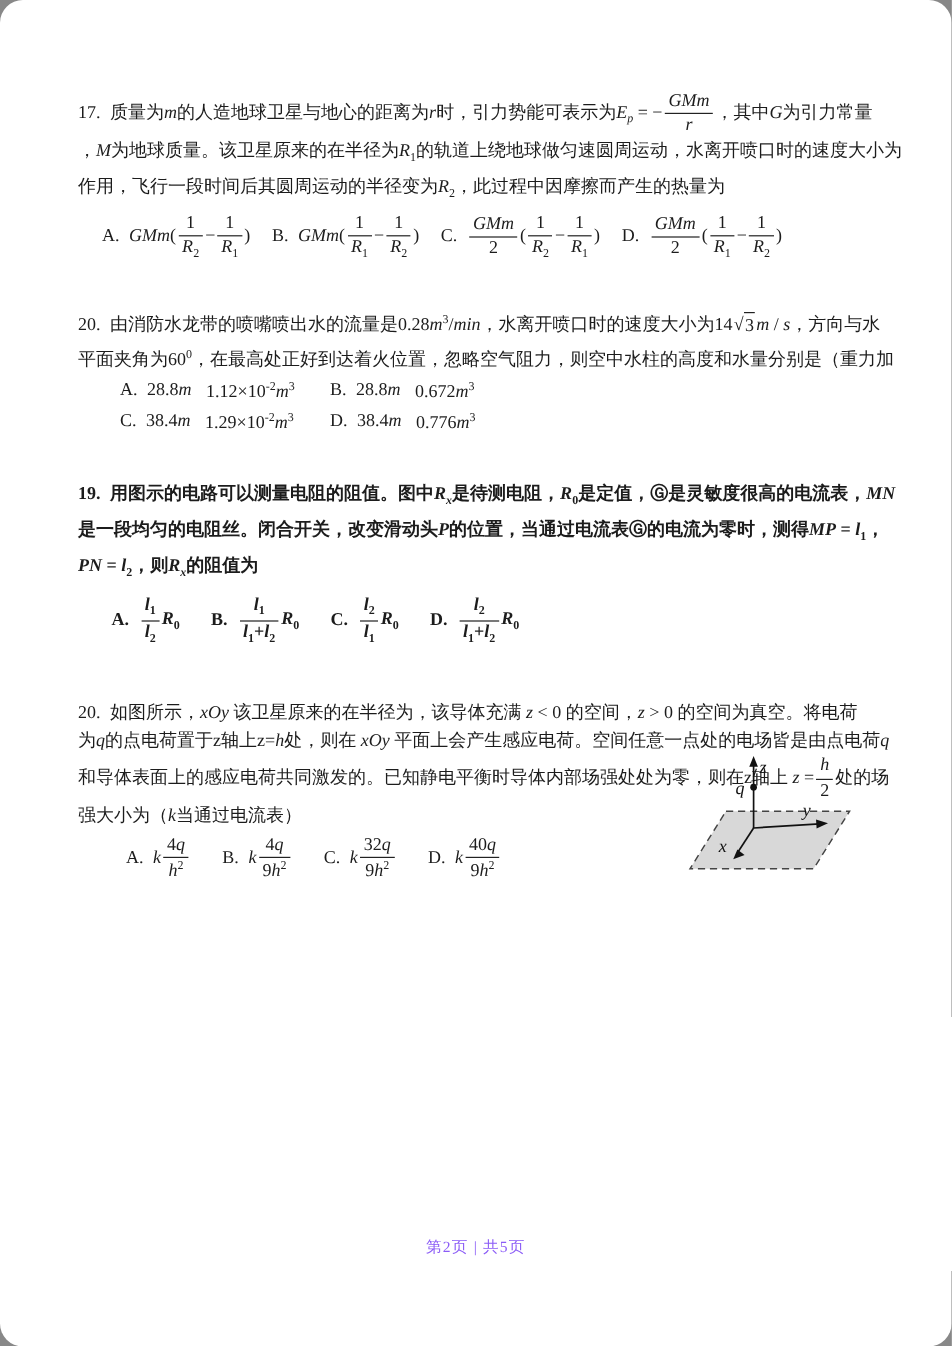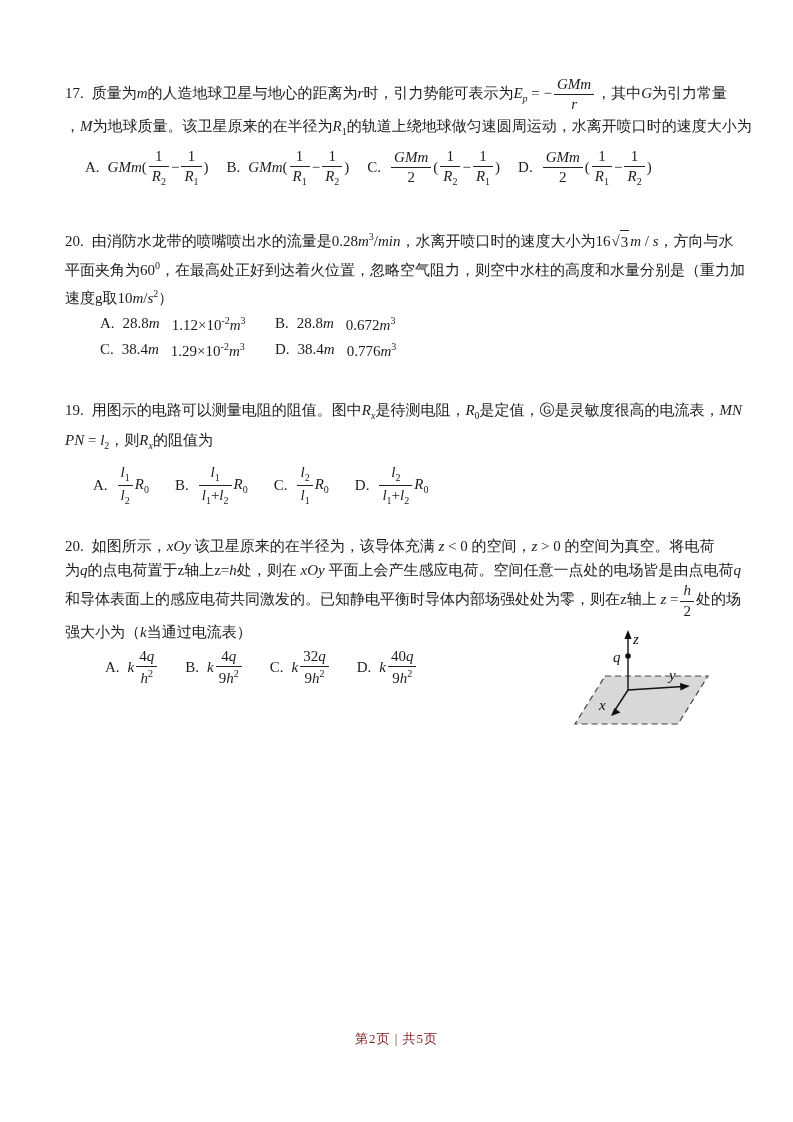--- a/index.html
+++ b/index.html
@@ -1,19 +1,19 @@
 <!DOCTYPE html>
 <html><head>
 <meta charset="utf-8">
 <style>
   html,body { margin:0; padding:0; background:#888; }
   .page {
     width:793px; height:1122px; position:relative; background:#ffffff;
     font-family:"Liberation Serif","DejaVu Serif",serif;
-    color:#1c1c1c; font-size:15px; margin:0 auto; overflow:hidden;
+    color:#1c1c1c; font-size:15px; margin:0 auto; overflow:hidden;border-radius:19px;
   }
   .content { position:absolute; left:65px; top:76px; width:675px; }
   .line { line-height:24px; white-space:nowrap; }
   .q18 .line { line-height:23px; }
   .math i { font-style:italic; }
   .sub { font-size:10px; vertical-align:-4px; }
   .sup { font-size:10px; vertical-align:6px; }
   .frac { display:inline-block; vertical-align:middle; text-align:center; margin:0 2px; line-height:1.15; }
   .frac .num { display:block; border-bottom:1.2px solid #222; padding:0 3px 1px; }
   .frac .den { display:block; padding:1px 3px 0; }
@@ -21,37 +21,38 @@
   .rad { border-top:1.2px solid #222; padding:0 1px; }
   .opts { display:flex; align-items:center; }
   .opt { display:inline-flex; align-items:center; white-space:nowrap; }
   .q17 .opts { padding-left:20px; gap:18px; margin-top:4px; }
   .q18 .optrow { display:flex; align-items:center; padding-left:35px; line-height:21px; }
   .q18 .optrow .opt:first-child { width:175px; }
   .q19 .opts { padding-left:28px; gap:26px; margin-top:6px; }
   .q20 .opts { padding-left:40px; gap:26px; margin-top:4px; }
   .q17 { margin-bottom:38px; }
   .q18 { margin-bottom:36px; }
-  .q19 { margin-bottom:28px; }
+  .q19 { margin-bottom:44px;font-weight:bold; }
   .diagram { position:absolute; left:555px; top:625px; }
   .diagram text { font-family:"Liberation Serif","DejaVu Serif",serif; font-style:italic; font-size:15px; fill:#111; }
   .footer {
     position:absolute; left:0; top:1030px; width:100%; text-align:center;
-    font-size:13px; color:#7f1d1d; letter-spacing:1px;
+    font-size:13px; color:#8b5cf6; letter-spacing:1px;
   }
 </style>
 </head>
 <body>
 
 <div class="page">
   <div class="content">
 
     <div class="q17">
       <div class="line"><span class="cjk">17.</span><span style="display: inline-block; width: 8px;"></span><span class="cjk">质量为</span><span class="math"><i>m</i></span><span class="cjk">的人造地球卫星与地心的距离为</span><span class="math"><i>r</i></span><span class="cjk">时，引力势能可表示为</span><span class="math"><i>E</i><span class="sub"><i>p</i></span> = −</span><span class="frac"><span class="num"><i>GMm</i></span><span class="den"><i>r</i></span></span><span class="cjk">，其中</span><span class="math"><i>G</i></span><span class="cjk">为引力常量</span></div>
       <div class="line"><span class="cjk">，</span><span class="math"><i>M</i></span><span class="cjk">为地球质量。该卫星原来的在半径为</span><span class="math"><i>R</i><span class="sub">1</span></span><span class="cjk">的轨道上绕地球做匀速圆周运动，水离开喷口时的速度大小为</span></div>
+      <div class="line"><span class="cjk">作用，飞行一段时间后其圆周运动的半径变为</span><span class="math"><i>R</i><span class="sub">2</span></span><span class="cjk">，此过程中因摩擦而产生的热量为</span></div>
       <div class="opts">
         <span class="opt">
             <span class="cjk">A.</span>
             <span style="display: inline-block; width: 8px;"></span>
             <span class="math"><i>GMm</i>(</span>
             <span class="frac">
               <span class="num">1</span>
               <span class="den"><i>R</i><span class="sub">2</span></span>
             </span>
             <span class="math">−</span>
@@ -111,26 +112,25 @@
             <span class="frac">
               <span class="num">1</span>
               <span class="den"><i>R</i><span class="sub">2</span></span>
             </span>
             <span class="math">)</span>
           </span>
       </div>
     </div>
 
     <div class="q18">
-      <div class="line"><span class="cjk">20.</span><span style="display: inline-block; width: 8px;"></span><span class="cjk">由消防水龙带的喷嘴喷出水的流量是</span><span class="math">0.28<i>m</i><span class="sup">3</span>/<i>min</i></span><span class="cjk">，水离开喷口时的速度大小为</span><span class="math">16</span><span class="sqrt">
+      <div class="line"><span class="cjk">20.</span><span style="display: inline-block; width: 8px;"></span><span class="cjk">由消防水龙带的喷嘴喷出水的流量是</span><span class="math">0.28<i>m</i><span class="sup">3</span>/<i>min</i></span><span class="cjk">，水离开喷口时的速度大小为</span><span class="math">14</span><span class="sqrt">
             <span class="rsym">√</span>
             <span class="rad">3</span>
           </span><span class="math"><i>m</i> / <i>s</i></span><span class="cjk">，方向与水</span></div>
       <div class="line"><span class="cjk">平面夹角为60<span class="sup">0</span>，在最高处正好到达着火位置，忽略空气阻力，则空中水柱的高度和水量分别是（重力加</span></div>
-      <div class="line"><span class="cjk">速度g取</span><span class="math">10<i>m</i>/<i>s</i><span class="sup">2</span></span><span class="cjk">）</span></div>
       <div class="optrow">
         <span class="opt">
             <span class="cjk">A.</span>
             <span style="display: inline-block; width: 8px;"></span>
             <span class="math">28.8<i>m</i></span>
             <span style="display: inline-block; width: 12px;"></span>
             <span class="math">1.12×10<span class="sup">-2</span><i>m</i><span class="sup">3</span></span>
           </span>
         <span class="opt">
             <span class="cjk">B.</span>
@@ -153,20 +153,21 @@
             <span style="display: inline-block; width: 8px;"></span>
             <span class="math">38.4<i>m</i></span>
             <span style="display: inline-block; width: 12px;"></span>
             <span class="math">0.776<i>m</i><span class="sup">3</span></span>
           </span>
       </div>
     </div>
 
     <div class="q19">
       <div class="line"><span class="cjk">19.</span><span style="display: inline-block; width: 8px;"></span><span class="cjk">用图示的电路可以测量电阻的阻值。图中</span><span class="math"><i>R</i><span class="sub"><i>x</i></span></span><span class="cjk">是待测电阻，</span><span class="math"><i>R</i><span class="sub">0</span></span><span class="cjk">是定值，Ⓖ是灵敏度很高的电流表，</span><span class="math"><i>MN</i></span></div>
+      <div class="line"><span class="cjk">是一段均匀的电阻丝。闭合开关，改变滑动头</span><span class="math"><i>P</i></span><span class="cjk">的位置，当通过电流表Ⓖ的电流为零时，测得</span><span class="math"><i>MP</i> = <i>l</i><span class="sub">1</span></span><span class="cjk">，</span></div>
       <div class="line"><span class="math"><i>PN</i> = <i>l</i><span class="sub">2</span></span><span class="cjk">，则</span><span class="math"><i>R</i><span class="sub"><i>x</i></span></span><span class="cjk">的阻值为</span></div>
       <div class="opts">
         <span class="opt">
             <span class="cjk">A.</span>
             <span style="display: inline-block; width: 8px;"></span>
             <span class="frac">
               <span class="num"><i>l</i><span class="sub">1</span></span>
               <span class="den"><i>l</i><span class="sub">2</span></span>
             </span>
             <span class="math"><i>R</i><span class="sub">0</span></span>

